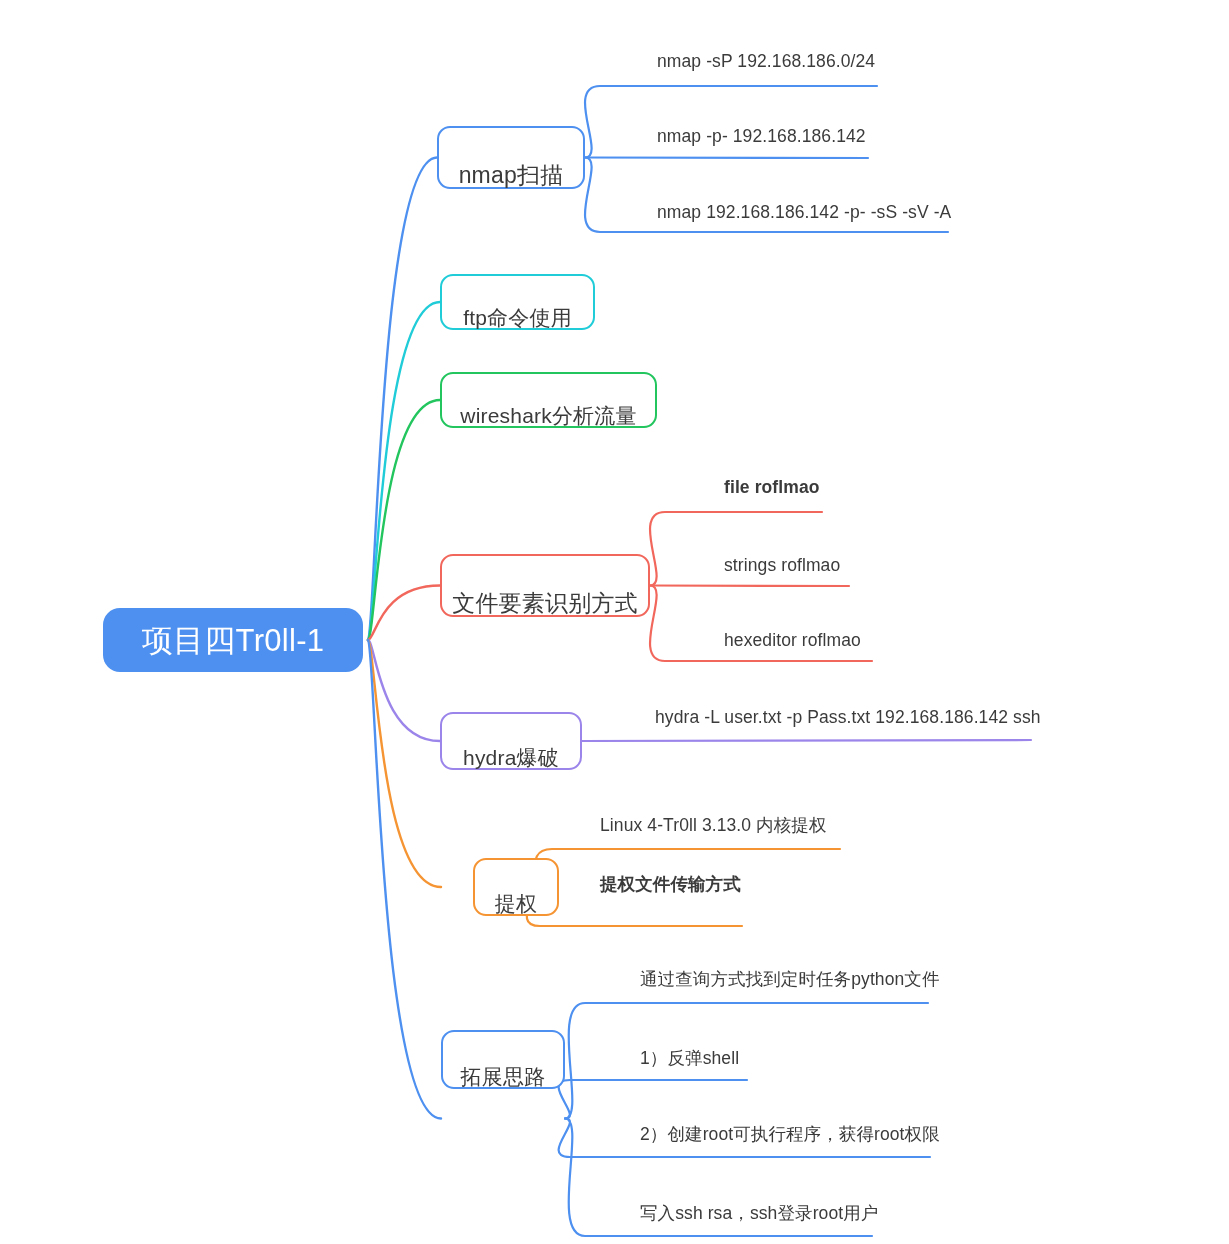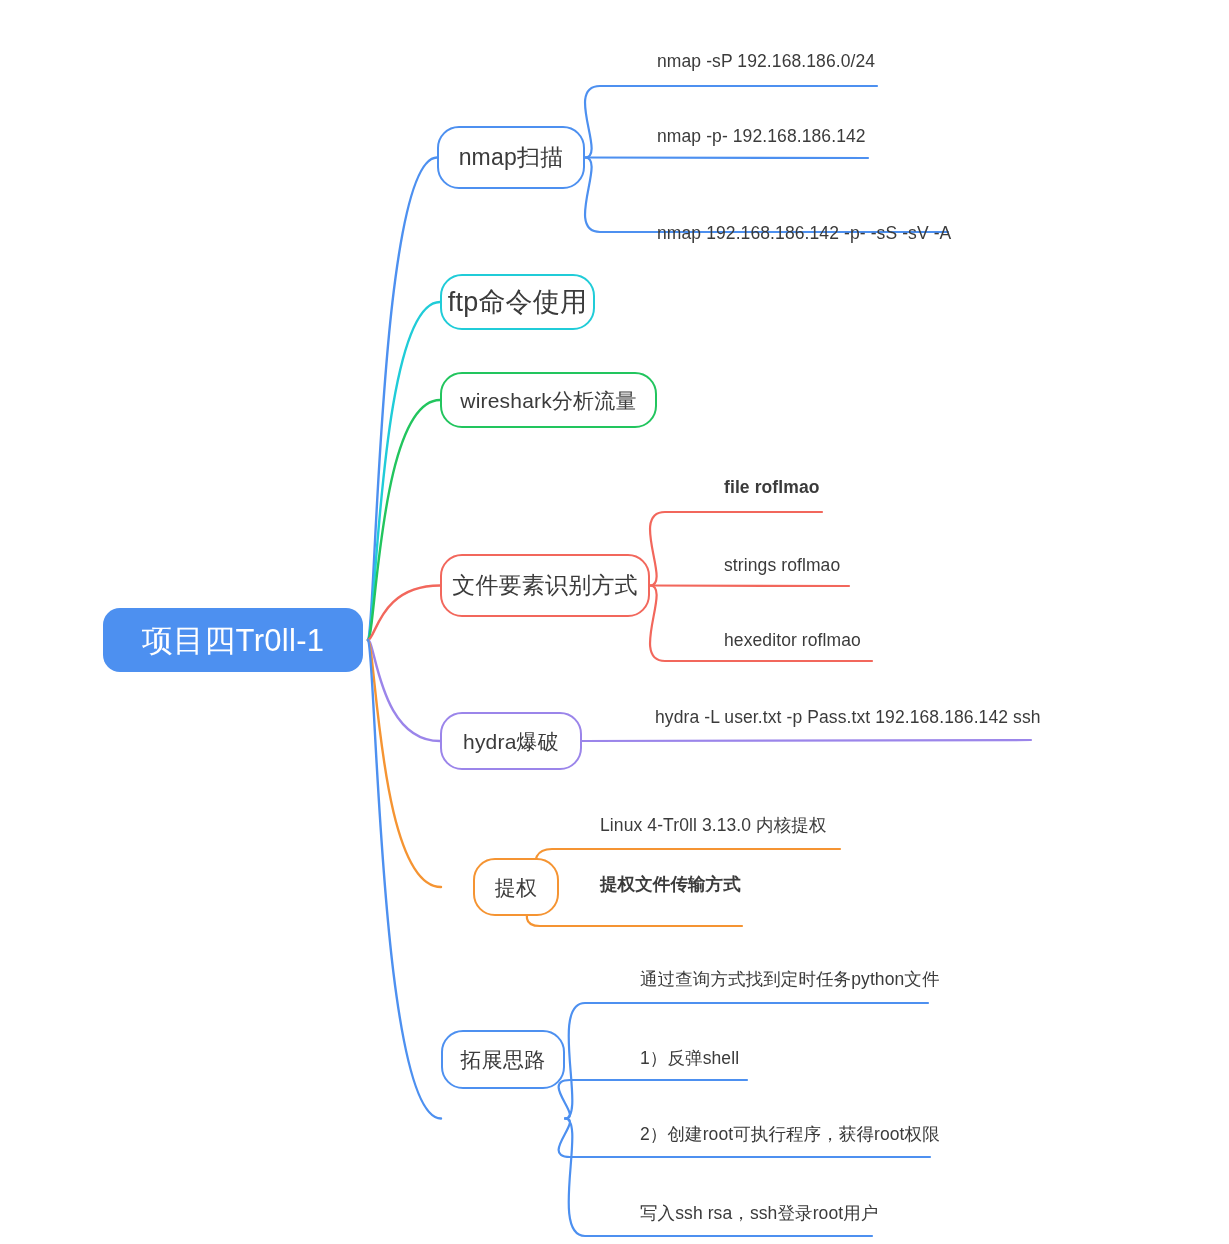--- a/index.html
+++ b/index.html
@@ -25,26 +25,26 @@
     position: absolute;
     left: 0; top: 0;
     width: 1229px;
     height: 1244px;
     pointer-events: none;
   }
   .node {
     position: absolute;
     box-sizing: border-box;
     display: flex;
-    align-items: center;
+    align-items: flex-end;
     justify-content: center;
     background: #ffffff;
     border-style: solid;
     border-width: 2.4px;
-    border-radius: 22px;
+    border-radius: 13px;
     white-space: nowrap;
   }
   .node .label {
     line-height: 1;
     letter-spacing: 0.2px;
   }
   .root-node {
     position: absolute;
     box-sizing: border-box;
     display: flex;
@@ -97,23 +97,23 @@
     </svg>
   <div id="nodes-layer">
       <div class="root-node" style="left: 103px; top: 608px; width: 260px; height: 64px; background: rgb(77, 144, 240); align-items: center;">
         <span class="label">项目四Tr0ll-1</span>
       </div>
       <div class="node" style="left: 437px; top: 126px; width: 148px; height: 63px; border-color: rgb(77, 144, 240);">
         <span class="label" style="font-size: 23px; color: rgb(59, 59, 59);">nmap扫描</span>
       </div>
       <div class="leaf" style="left: 657px; top: 53px;"><span>nmap -sP 192.168.186.0/24</span></div>
       <div class="leaf" style="left: 657px; top: 128px;"><span>nmap -p- 192.168.186.142</span></div>
-      <div class="leaf" style="left: 657px; top: 204px; margin-top: 21px;"><span>nmap 192.168.186.142 -p- -sS -sV -A</span></div>
+      <div class="leaf" style="left: 657px; top: 204px;"><span>nmap 192.168.186.142 -p- -sS -sV -A</span></div>
       <div class="node" style="left: 440px; top: 274px; width: 155px; height: 56px; border-color: rgb(32, 204, 216);">
-        <span class="label" style="font-size: 27px; color: rgb(59, 59, 59);">ftp命令使用</span>
+        <span class="label" style="font-size: 21px; color: rgb(59, 59, 59);">ftp命令使用</span>
       </div>
       <div class="node" style="left: 440px; top: 372px; width: 217px; height: 56px; border-color: rgb(34, 197, 94);">
         <span class="label" style="font-size: 21px; color: rgb(59, 59, 59);">wireshark分析流量</span>
       </div>
       <div class="node" style="left: 440px; top: 554px; width: 210px; height: 63px; border-color: rgb(242, 103, 92);">
         <span class="label" style="font-size: 23px; color: rgb(59, 59, 59);">文件要素识别方式</span>
       </div>
       <div class="leaf" style="left: 724px; top: 479px; font-weight: bold;"><span>file roflmao</span></div>
       <div class="leaf" style="left: 724px; top: 557px;"><span>strings roflmao</span></div>
       <div class="leaf" style="left: 724px; top: 632px;"><span>hexeditor roflmao</span></div>

